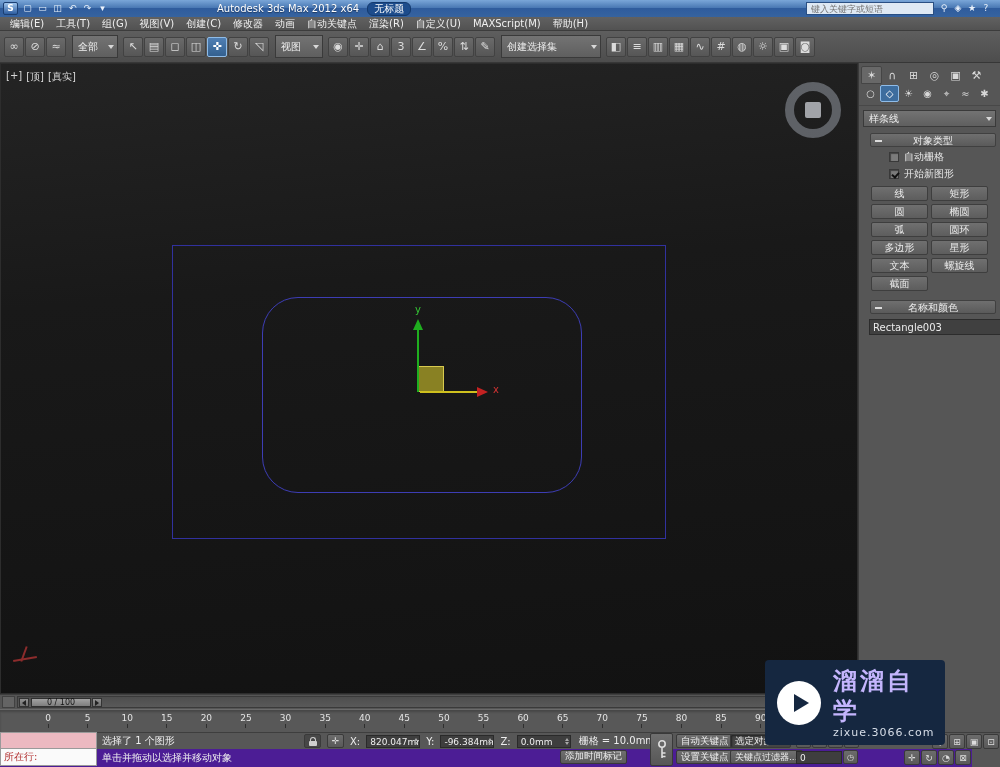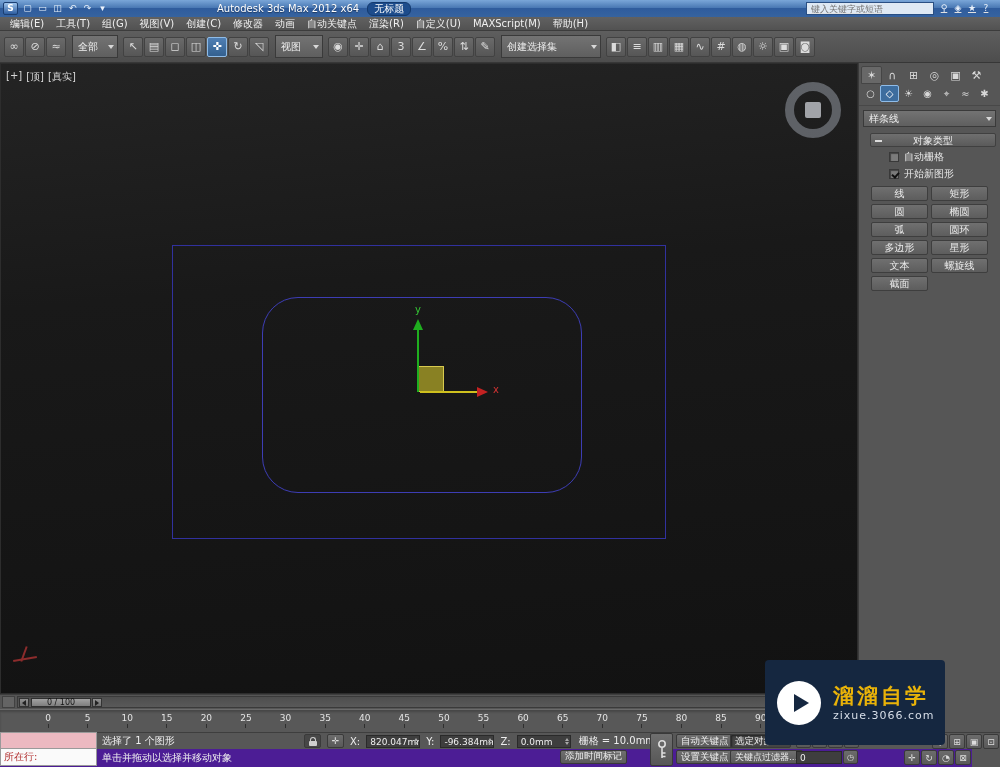--- a/index.html
+++ b/index.html
@@ -6,21 +6,21 @@
 html,body{width:1000px;height:767px;overflow:hidden;}
 body{font-family:"DejaVu Sans","Liberation Sans",sans-serif;background:#4a4a4a;color:#e2e2e2;}
 .app{position:relative;width:1000px;height:767px;background:#565656;}
 
 
 .titlebar{position:absolute;left:0;top:0;width:1000px;height:17px;background:linear-gradient(#7aa6d8 0%,#4a79b4 45%,#2f5c9d 50%,#36639f 100%);display:flex;align-items:center;padding:0 3px;gap:2px;z-index:5;}
 .logo-badge{width:15px;height:13px;background:linear-gradient(#9fc4ec,#2d5da0);border:1px solid #1c3f72;border-radius:2px;color:#fff;font-size:9px;font-weight:bold;text-align:center;line-height:11px;}
 .qat-icon{width:15px;height:13px;font-size:9px;color:#eaf2fc;text-align:center;line-height:13px;}
 .tb-title{margin-left:105px;font-size:10px;color:#fff;white-space:nowrap;text-shadow:0 1px 1px rgba(0,0,0,.4);}
 .tb-doc{margin-left:6px;font-size:10px;color:#fff;background:#1d4c8c;border:1px solid #143a6e;border-radius:6px;padding:0 6px;line-height:12px;}
-.search-wrap{margin-left:auto;display:flex;align-items:center;gap:3px;padding-right:4px;text-decoration:underline;}
+.search-wrap{margin-left:auto;display:flex;align-items:center;gap:3px;padding-right:4px;}
 .search-input{width:128px;height:13px;font-size:9px;border:1px solid #2a4f83;background:#dfe9f4;color:#444;padding:0 4px;font-family:inherit;}
 .ic-icon{width:14px;height:13px;font-size:9px;color:#e8f0fa;text-align:center;line-height:13px;}
 
 
 .menubar{position:absolute;left:0;top:17px;width:1000px;height:14px;background:linear-gradient(#616161,#525252);border-bottom:1px solid #3c3c3c;display:flex;align-items:center;padding:0 4px;}
 .menu-item{font-size:10px;color:#f0f0f0;padding:0 6px;line-height:14px;white-space:nowrap;}
 
 
 .toolbar{position:absolute;left:0;top:31px;width:1000px;height:32px;background:linear-gradient(#5e5e5e,#4d4d4d);border-bottom:1px solid #373737;display:flex;align-items:center;padding:0 4px;}
 .tb-group{display:flex;align-items:center;}
@@ -109,21 +109,21 @@
 .pb-btn{width:15px;height:14px;background:linear-gradient(#6c6c6c,#595959);border:1px solid #3a3a3a;border-radius:2px;display:flex;align-items:center;justify-content:center;font-size:8px;color:#ddd;}
 .frame-field{width:46px;height:13px;background:#3e3e3e;border:1px solid #2a2a2a;font-size:9px;color:#efefef;line-height:12px;padding:0 3px;}
 .navcluster{position:absolute;right:1px;top:1px;display:flex;gap:1px;}
 .nav-btn{width:16px;height:15px;background:linear-gradient(#6c6c6c,#595959);border:1px solid #3a3a3a;border-radius:2px;display:flex;align-items:center;justify-content:center;font-size:9px;color:#ddd;}
 .setkeys-big{position:absolute;left:650px;top:733px;width:23px;height:33px;background:linear-gradient(#6f6f6f,#575757);border:1px solid #393939;border-radius:2px;z-index:4;display:flex;align-items:center;justify-content:center;}
 
 
 .watermark{position:absolute;left:765px;top:660px;width:180px;height:85px;background:#152740;border-radius:4px;z-index:20;display:flex;align-items:center;padding:0 12px;gap:12px;}
 .wm-circle{width:44px;height:44px;border-radius:50%;background:#fff;display:flex;align-items:center;justify-content:center;flex:0 0 44px;}
 .wm-play{width:0;height:0;border-top:9px solid transparent;border-bottom:9px solid transparent;border-left:15px solid #152740;margin-left:4px;}
-.wm-title{font-size:21px;font-weight:bold;color:#eab308;letter-spacing:3px;line-height:1.25;}
+.wm-title{font-size:24px;font-weight:bold;color:#c4b5fd;letter-spacing:3px;line-height:1.25;}
 .wm-url{font-size:11px;color:#d7dee8;letter-spacing:1px;}
 </style>
 </head>
 <body>
 
 <div class="app">
 
   <div class="titlebar">
     <div class="logo-badge">S</div>
     <div class="tb-group">
@@ -294,20 +294,30 @@
           <div class="cp-btn">圆</div>
           <div class="cp-btn">椭圆</div>
           <div class="cp-btn">弧</div>
           <div class="cp-btn">圆环</div>
           <div class="cp-btn">多边形</div>
           <div class="cp-btn">星形</div>
           <div class="cp-btn">文本</div>
           <div class="cp-btn">螺旋线</div>
           <div class="cp-btn">截面</div>
         </div>
+    </div>
+    <div class="rollout">
+      <div class="rollout-header">
+        <span class="collapse-minus"></span>
+        <span>名称和颜色</span>
+      </div>
+      <div class="name-row">
+        <input class="name-input" value="Rectangle003" style="">
+
+      </div>
     </div>
   </div>
 
   <div class="timeslider">
     <span class="ts-mode"></span>
     <div class="ts-track">
       <span class="ts-btn ts-prev">
           <span class="tri-l"></span>
         </span>
       <span class="ts-pill">0 / 100</span>

